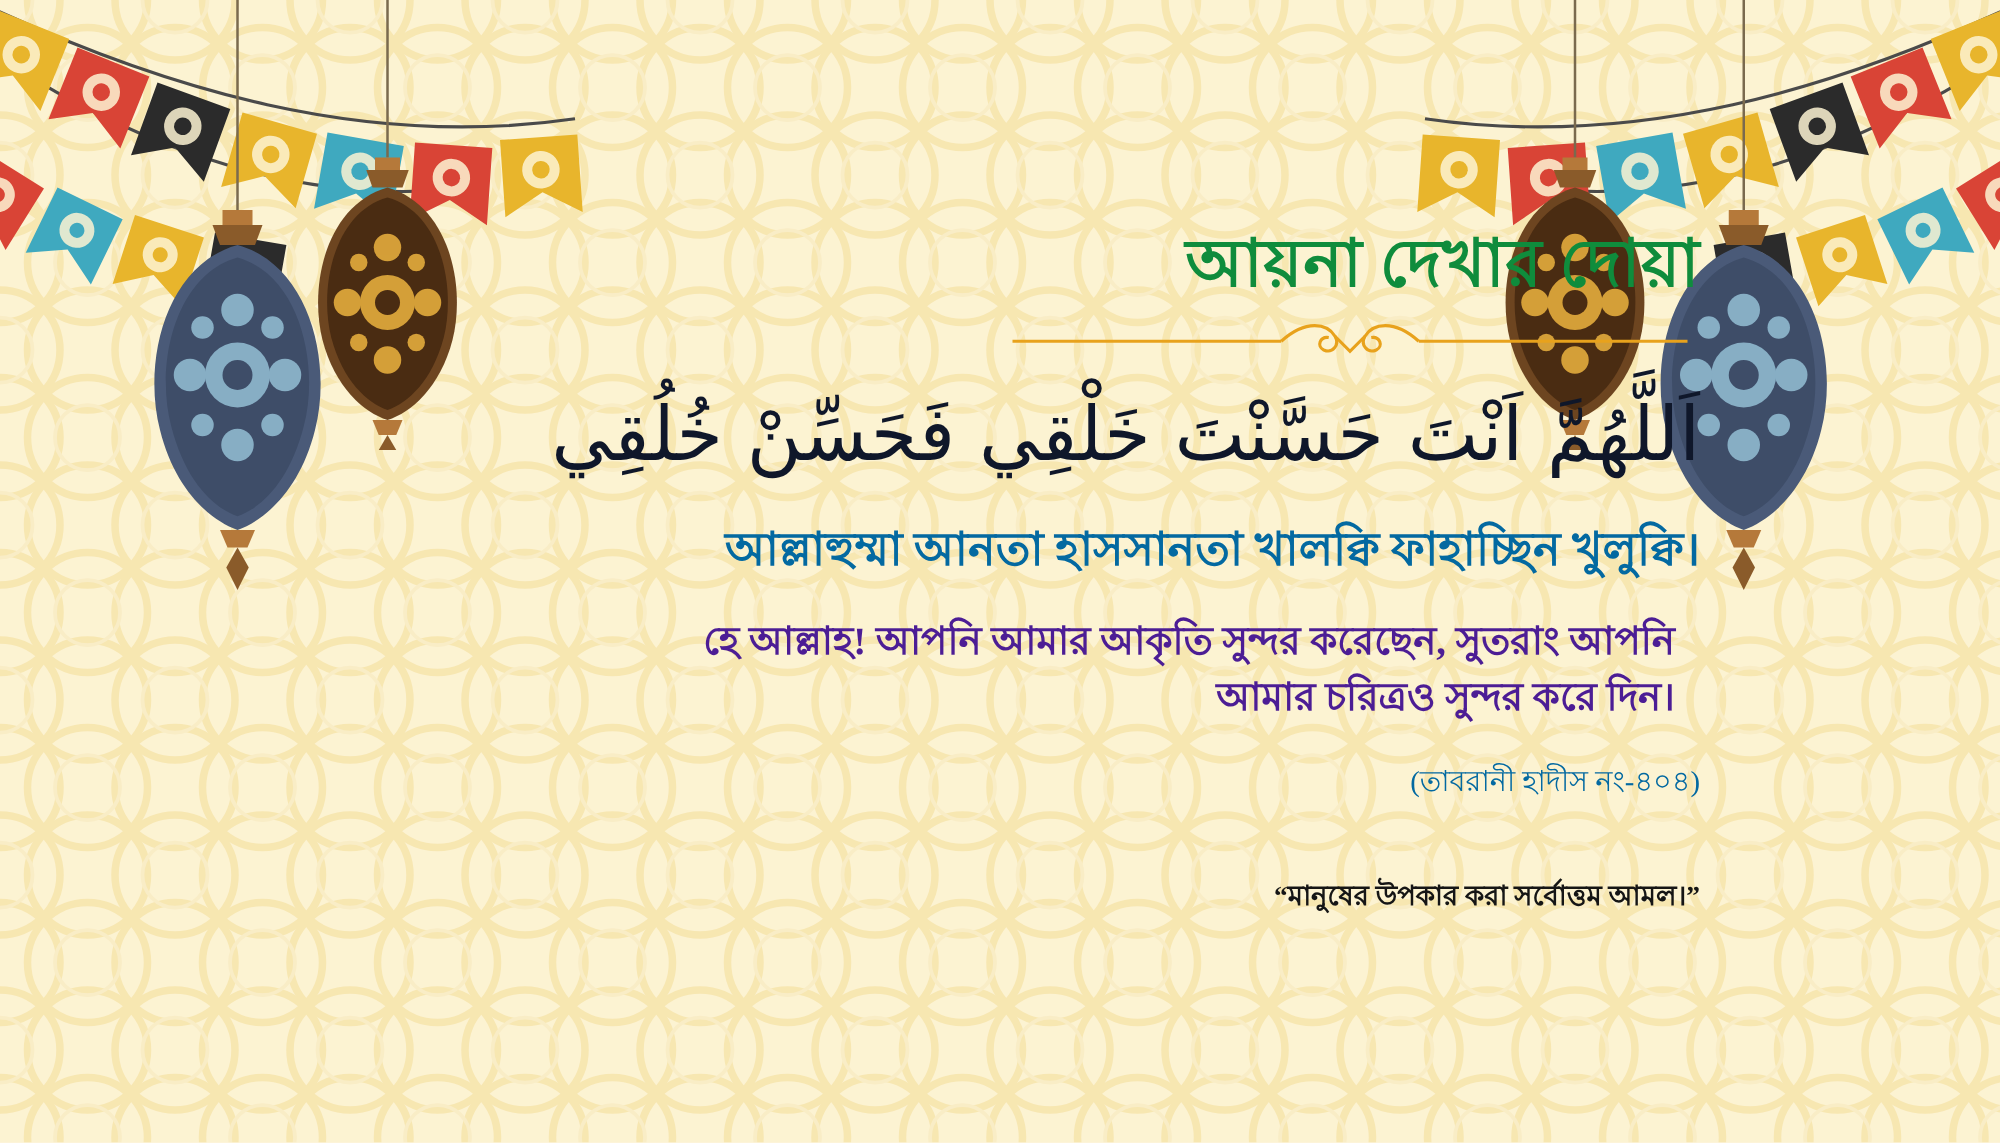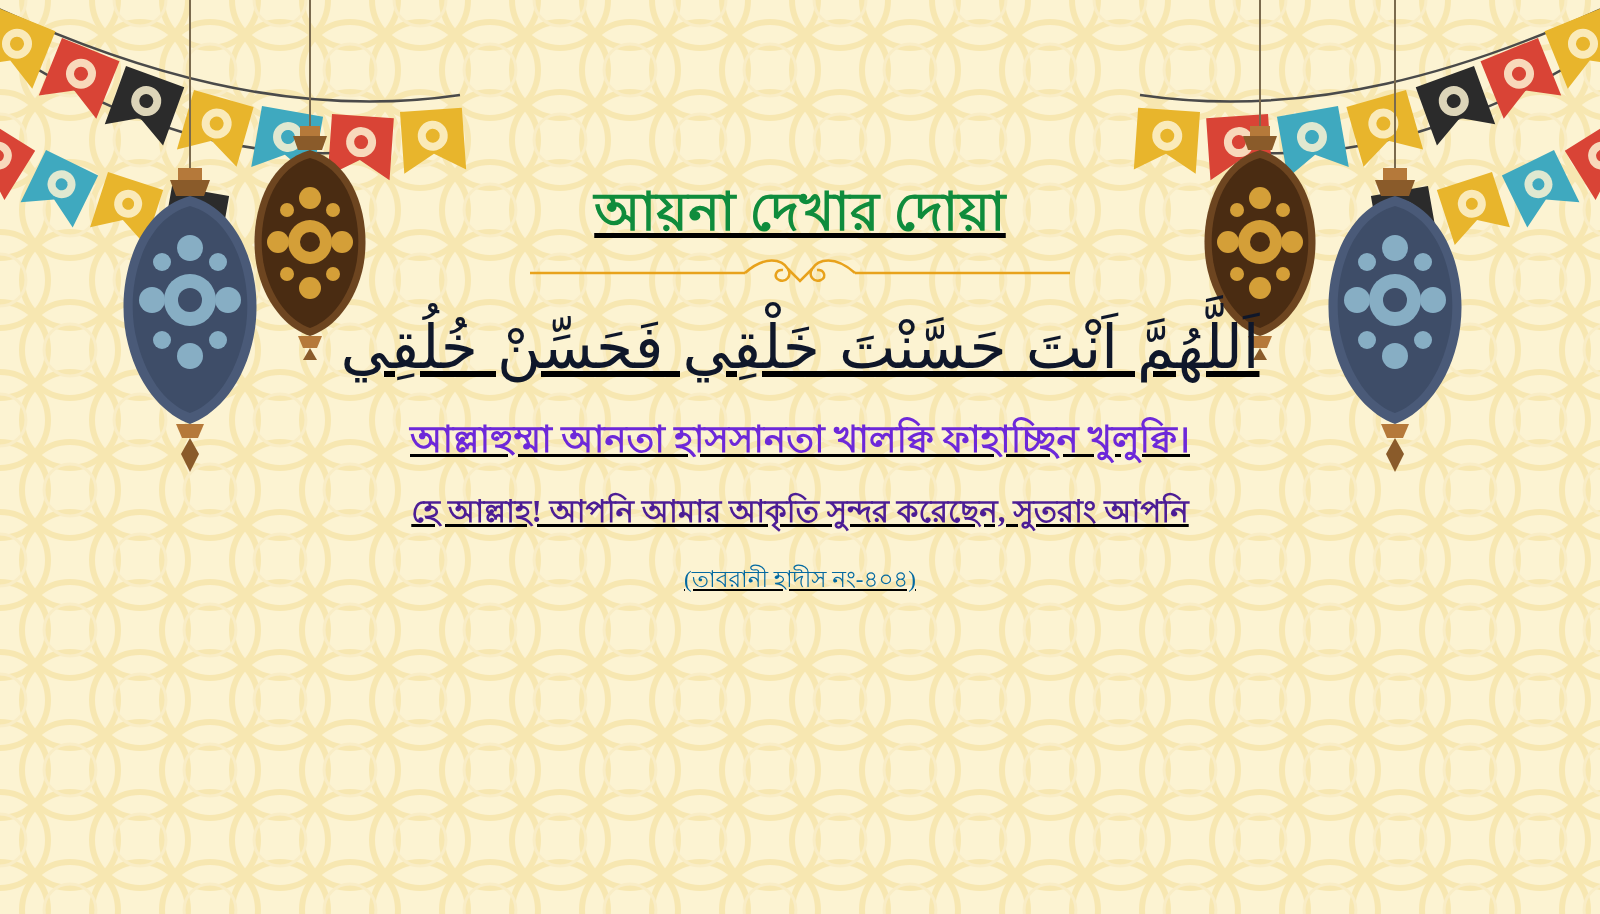--- a/index.html
+++ b/index.html
@@ -51,23 +51,22 @@
   .lantern-3 { right: 255px; }
   .lantern-4 { right: 105px; }
 
   
   .content {
     position: absolute;
     left: 50%;
     transform: translateX(-50%);
     top: 182px;
     width: 1120px;
-    text-align: center;
+    text-align: right;
     z-index: 5;
-    text-decoration: underline;
   }
 
   .title {
     font-family: "Liberation Serif", "DejaVu Serif", serif;
     font-weight: bold;
     font-size: 53px;
     line-height: 1.15;
     color: #0f8c3c;
     letter-spacing: 0.5px;
     margin: 0;
@@ -88,21 +87,21 @@
     margin: 2px auto 0;
     width: 100%;
     letter-spacing: 2px;
   }
 
   .translit {
     font-family: "Liberation Serif", "DejaVu Serif", serif;
     font-weight: bold;
     font-size: 37px;
     line-height: 1.3;
-    color: #6d28d9;
+    color: #0369a1;
     margin: 22px auto 0;
   }
 
   .meaning {
     font-family: "Liberation Serif", "DejaVu Serif", serif;
     font-weight: bold;
     font-size: 31px;
     line-height: 1.45;
     color: #4c1d95;
     margin: 26px auto 0;
@@ -384,19 +383,21 @@
       <path d="M335,20 C315,2 298,6 292,16 C288,23 294,30 301,27 C307,24 304,16 297,17" fill="none" stroke="#e8a21c" stroke-width="2.5"></path>
       <path d="M268,16 L280,28 L292,16" fill="none" stroke="#e8a21c" stroke-width="2.5"></path>
     </svg>
 
     <div class="arabic">اَللَّهُمَّ اَنْتَ حَسَّنْتَ خَلْقِي فَحَسِّنْ خُلُقِي</div>
 
     <div class="translit">আল্লাহুম্মা আনতা হাসসানতা খালক্বি ফাহাচ্ছিন খুলুক্বি।</div>
 
     <div class="meaning">
       <div>হে আল্লাহ! আপনি আমার আকৃতি সুন্দর করেছেন, সুতরাং আপনি</div>
+      <div>আমার চরিত্রও সুন্দর করে দিন।</div>
     </div>
 
     <div class="reference">(তাবরানী হাদীস নং-৪০৪)</div>
 
+    <div class="footer-quote">“মানুষের উপকার করা সর্বোত্তম আমল।”</div>
 
   </div>
 </div>
 
 </body></html>

